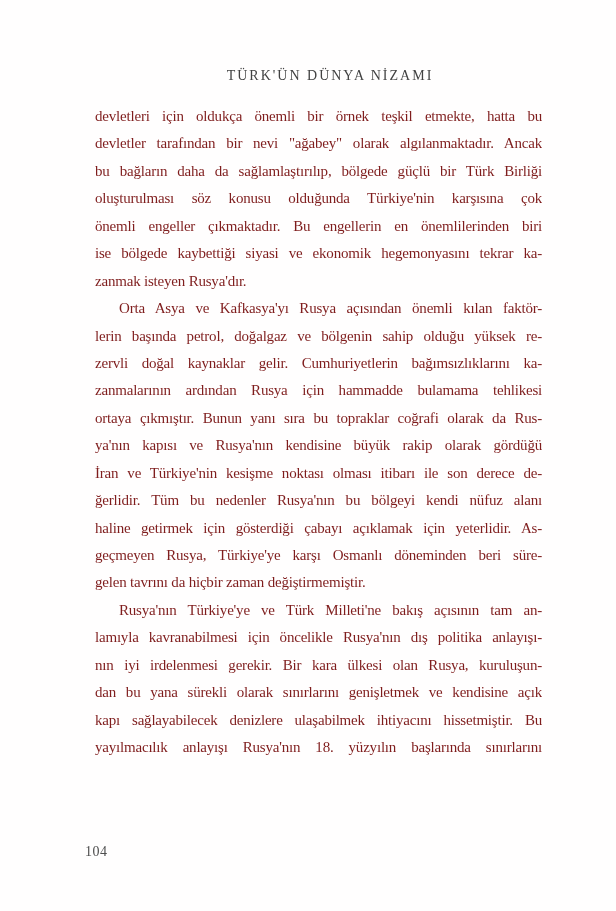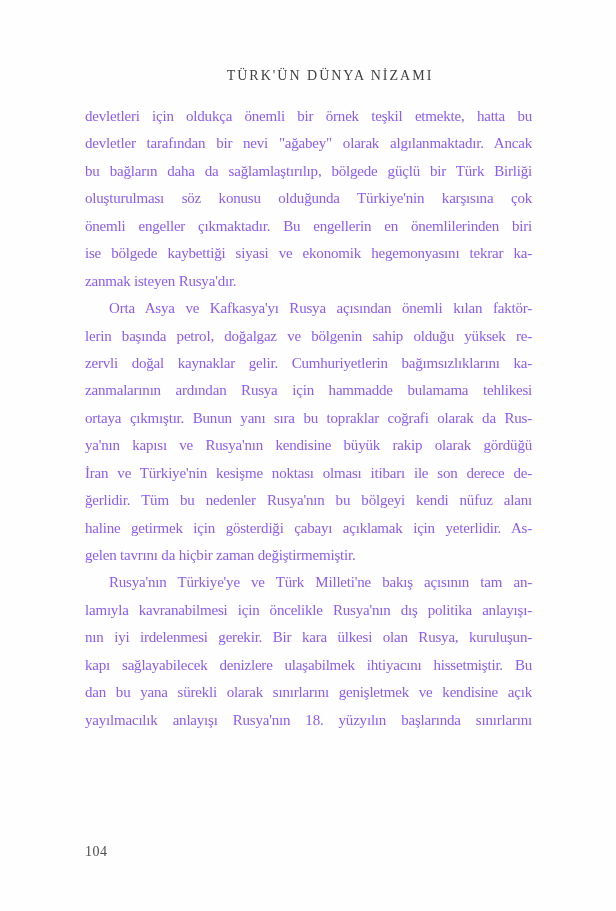--- a/index.html
+++ b/index.html
@@ -22,23 +22,23 @@
     right: 0;
     text-align: center;
     font-size: 14px;
     letter-spacing: 2px;
     color: #424242;
     margin-left: 44px;
   }
   .body-text {
     position: absolute;
     top: 103px;
-    left: 85px;
+    left: 95px;
     width: 447px;
-    color: #8b5cf6;
+    color: #7f1d1d;
   }
   .line {
     font-size: 15px;
     line-height: 27.45px;
     height: 27.45px;
     letter-spacing: -0.2px;
     white-space: nowrap;
     overflow: hidden;
     text-align: justify;
     text-align-last: justify;
@@ -81,29 +81,30 @@
     <div>
       <div class="line indent">Orta Asya ve Kafkasya'yı Rusya açısından önemli kılan faktör-</div>
       <div class="line">lerin başında petrol, doğalgaz ve bölgenin sahip olduğu yüksek re-</div>
       <div class="line">zervli doğal kaynaklar gelir. Cumhuriyetlerin bağımsızlıklarını ka-</div>
       <div class="line">zanmalarının ardından Rusya için hammadde bulamama tehlikesi</div>
       <div class="line">ortaya çıkmıştır. Bunun yanı sıra bu topraklar coğrafi olarak da Rus-</div>
       <div class="line">ya'nın kapısı ve Rusya'nın kendisine büyük rakip olarak gördüğü</div>
       <div class="line">İran ve Türkiye'nin kesişme noktası olması itibarı ile son derece de-</div>
       <div class="line">ğerlidir. Tüm bu nedenler Rusya'nın bu bölgeyi kendi nüfuz alanı</div>
       <div class="line">haline getirmek için gösterdiği çabayı açıklamak için yeterlidir. As-</div>
+      <div class="line">geçmeyen Rusya, Türkiye'ye karşı Osmanlı döneminden beri süre-</div>
       <div class="line para-end">gelen tavrını da hiçbir zaman değiştirmemiştir.</div>
     </div>
 
     <div>
       <div class="line indent">Rusya'nın Türkiye'ye ve Türk Milleti'ne bakış açısının tam an-</div>
       <div class="line">lamıyla kavranabilmesi için öncelikle Rusya'nın dış politika anlayışı-</div>
       <div class="line">nın iyi irdelenmesi gerekir. Bir kara ülkesi olan Rusya, kuruluşun-</div>
+      <div class="line">dan bu yana sürekli olarak sınırlarını genişletmek ve kendisine açık</div>
       <div class="line">kapı sağlayabilecek denizlere ulaşabilmek ihtiyacını hissetmiştir. Bu</div>
-      <div class="line">dan bu yana sürekli olarak sınırlarını genişletmek ve kendisine açık</div>
       <div class="line">yayılmacılık anlayışı Rusya'nın 18. yüzyılın başlarında sınırlarını</div>
     </div>
 
   </div>
 
   <div class="page-number">104</div>
 
 </div>
 
 </body></html>

